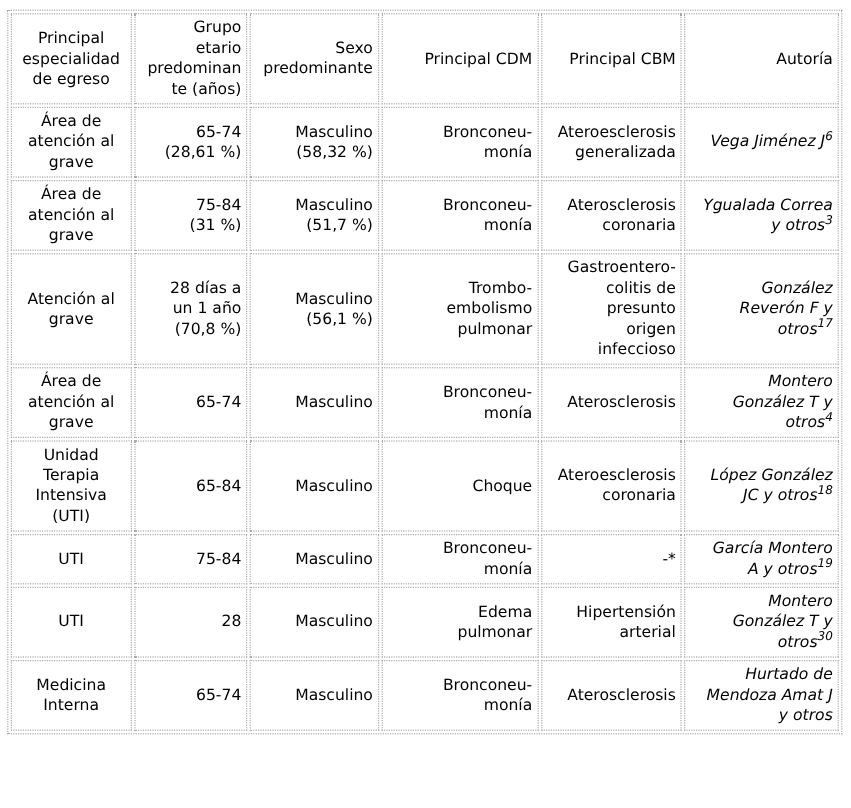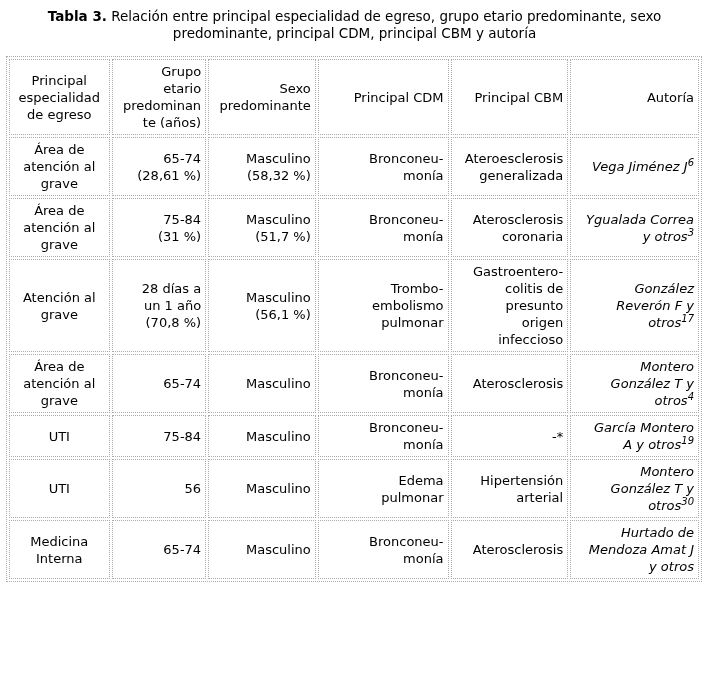--- a/index.html
+++ b/index.html
@@ -53,23 +53,20 @@
     font-size: 10px;
     line-height: 0;
   }
   .row-tall td { height: 84px; }
 </style>
 </head>
 <body>
 
 <div class="page">
 
-  <div class="title">
-    <span class="bold">Tabla 3.</span><span> Relación entre principal especialidad de egreso, grupo etario predominante, sexo predominante, principal CDM, principal CBM y autoría</span>
-  </div>
 
   <table class="main">
     <colgroup>
       <col class="col1">
         <col class="col2">
         <col class="col3">
         <col class="col4">
         <col class="col5">
         <col class="col6">
     </colgroup>
@@ -149,35 +146,48 @@
         <td>65-74</td>
         <td>Masculino</td>
         <td>Bronconeu-
 monía</td>
         <td>Aterosclerosis</td>
         <td class="aut"><span>Montero
 González T y
 otros</span><sup>4</sup></td>
       </tr>
 
+      <tr>
+        <td class="left">Unidad
+Terapia
+Intensiva
+(UTI)</td>
+        <td>65-84</td>
+        <td>Masculino</td>
+        <td>Choque</td>
+        <td>Ateroesclerosis
+coronaria</td>
+        <td class="aut"><span>López González
+JC y otros</span><sup>18</sup></td>
+      </tr>
 
       <tr>
         <td class="left">UTI</td>
         <td>75-84</td>
         <td>Masculino</td>
         <td>Bronconeu-
 monía</td>
         <td>-*</td>
         <td class="aut"><span>García Montero
 A y otros</span><sup>19</sup></td>
       </tr>
 
       <tr>
         <td class="left">UTI</td>
-        <td>56</td>
+        <td>28</td>
         <td>Masculino</td>
         <td>Edema
 pulmonar</td>
         <td>Hipertensión
 arterial</td>
         <td class="aut"><span>Montero
 González T y
 otros</span><sup>30</sup></td>
       </tr>
 

